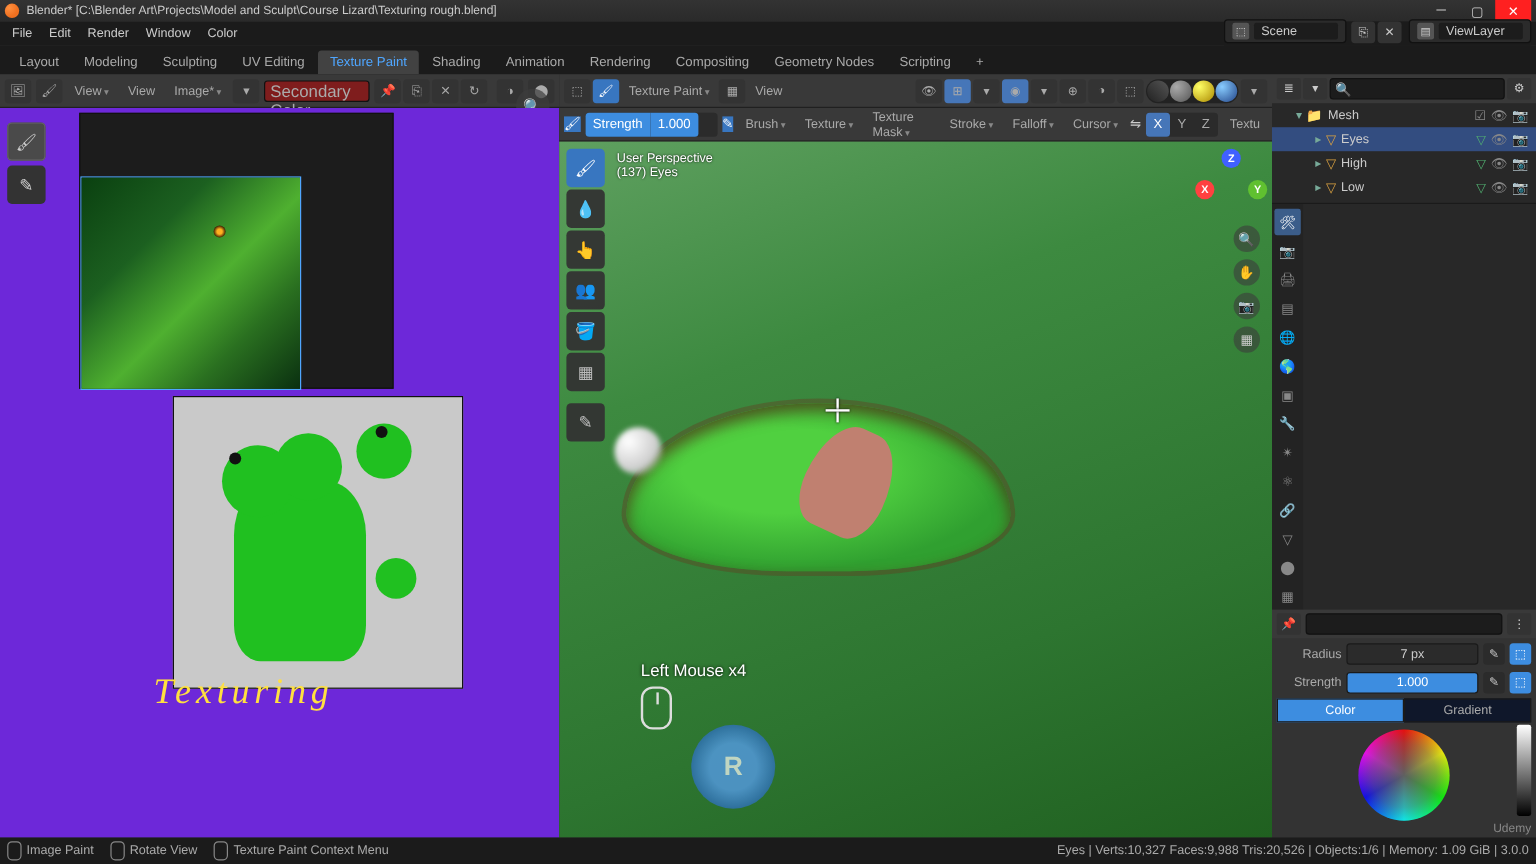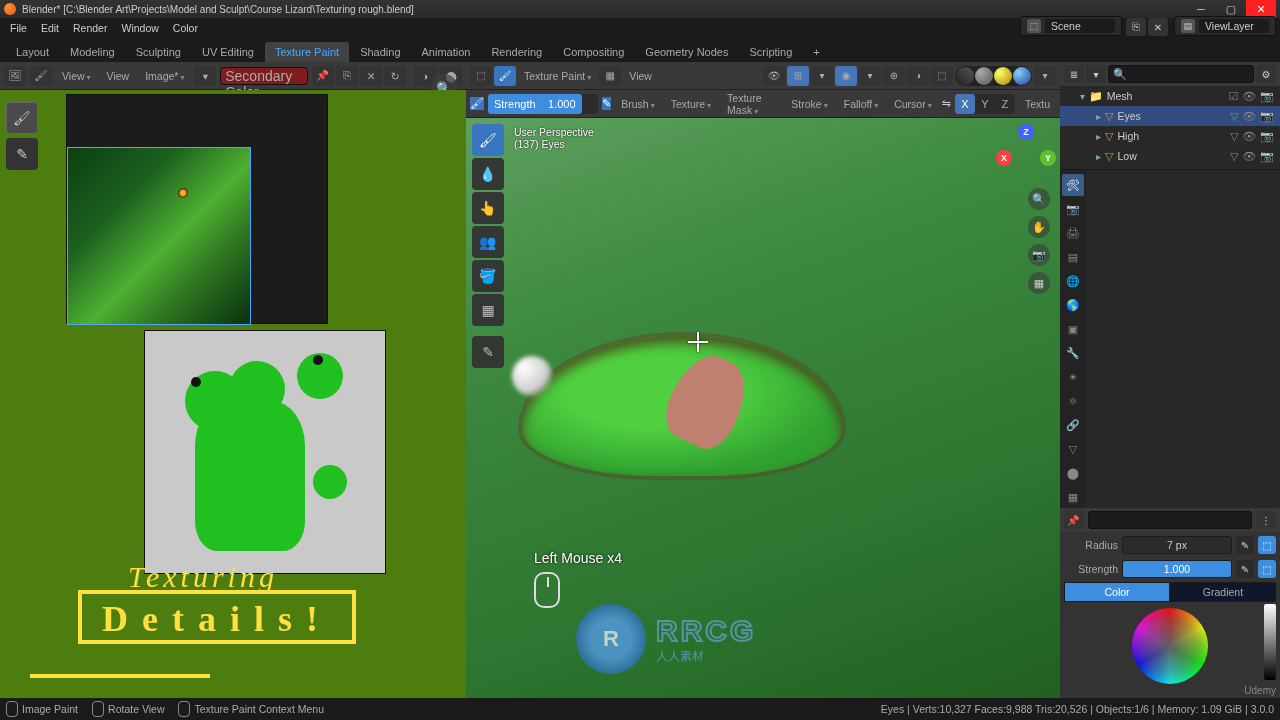--- a/index.html
+++ b/index.html
@@ -41,21 +41,21 @@
 .hdrbtn.ic { width:22px; height:20px; background:#333; display:flex; align-items:center; justify-content:center; border-radius:3px; }
 .colorswatch { width:90px; height:18px; background:#7f1d1d; border:1px solid #111; border-radius:3px; color:#aaa; font-size:14px; display:flex; align-items:flex-start; padding-left:4px; }
 .toolrow { display:flex; align-items:center; gap:2px; }
 
 
 .lefttool { position:absolute; top:40px; left:6px; width:36px; display:flex; flex-direction:column; gap:4px; z-index:2; }
 .tbtn { width:32px; height:32px; background:#333; border-radius:4px; display:flex; align-items:center; justify-content:center; color:#ccc; font-size:14px; }
 .tbtn.active { background:#4a4a4a; box-shadow:inset 0 0 0 1px #666; }
 
 
-.leftcanvas { flex:1; position:relative; overflow:hidden; background:#4d7c0f; }
+.leftcanvas { flex:1; position:relative; overflow:hidden; background:#6d28d9; }
 .refbox { position:absolute; top:4px; left:66px; width:262px; height:230px; border:1px solid #111; background:#1c1c1c; }
 .refimg { position:absolute; top:52px; left:0; width:184px; height:178px; border:1px solid #4fa6ff; }
 .lizard { width:100%; height:100%; background:linear-gradient(135deg,#0a4010 0%,#1c6020 30%,#4fb030 55%,#2a7020 75%,#0a3010 100%); position:relative; overflow:hidden; }
 .lizard::after { content:""; position:absolute; left:110px; top:40px; width:10px; height:10px; background:radial-gradient(circle,#ffb020 30%,#402000 70%); border-radius:50%; }
 .uvbox { position:absolute; top:240px; left:144px; width:242px; height:244px; background:#c9c9c9; border:1px solid #111; }
 .uvshape { position:absolute; top:30px; left:40px; width:160px; height:190px; }
 .uvshape .blob { position:absolute; background:#20c020; }
 .uvshape .b1 { width:60px; height:60px; border-radius:50%; left:0; top:10px; }
 .uvshape .b2 { width:56px; height:56px; border-radius:50%; left:44px; top:0; }
 .uvshape .b3 { width:46px; height:46px; border-radius:50%; left:112px; top:-8px; }
@@ -266,24 +266,20 @@
           <div class="blob body"></div>
             <div class="blob b1"></div>
             <div class="blob b2"></div>
             <div class="blob b3"></div>
             <div class="blob b4"></div>
           <div class="dot d1"></div>
             <div class="dot d2"></div>
         </div>
       </div>
       <div class="heading1">Texturing</div>
-      <div class="heading2wrap">
-        <div class="heading2">Details!</div>
-        <div class="hr"></div>
-      </div>
     </div>
   </div>
 
   <div class="right3d">
     <div class="vhdr">
       <span class="ic">⬚</span>
       <span class="ic" style="background:#3876c0;color:#fff">🖌</span>
       <span class="hdrbtn drop">Texture Paint</span>
       <span class="ic">▦</span>
       <span class="hdrbtn">View</span>
@@ -352,24 +348,20 @@
         <div class="nc">✋</div>
         <div class="nc">📷</div>
         <div class="nc">▦</div>
       </div>
       <div class="mousehint">
         <span>Left Mouse x4</span>
         <div class="mouseicon"></div>
       </div>
       <div class="rrcg">
         <div class="logo">R</div>
-        <div>
-          <div class="txt">RRCG</div>
-          <div style="color:#6aa0dd;font-size:12px">人人素材</div>
-        </div>
       </div>
     </div>
   </div>
 
   <div style="width:220px;display:flex;flex-direction:column">
 
     <div class="outliner">
       <div class="outhdr">
         <span class="oi">≣</span>
         <span class="oi">▾</span>

